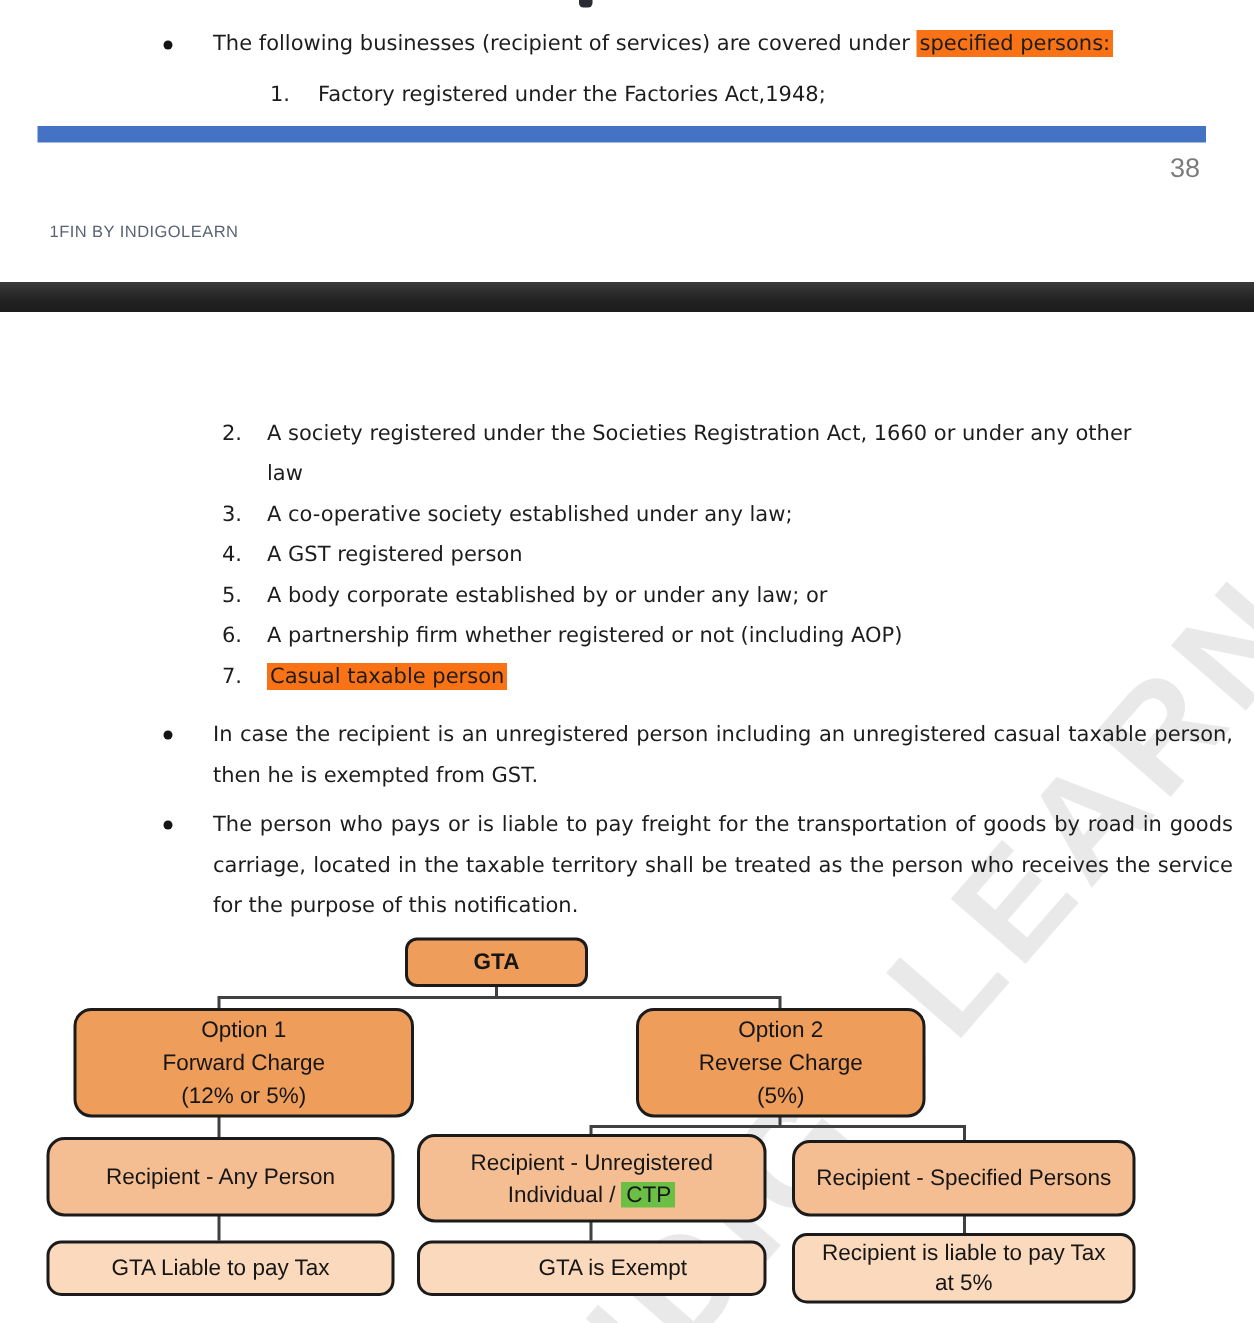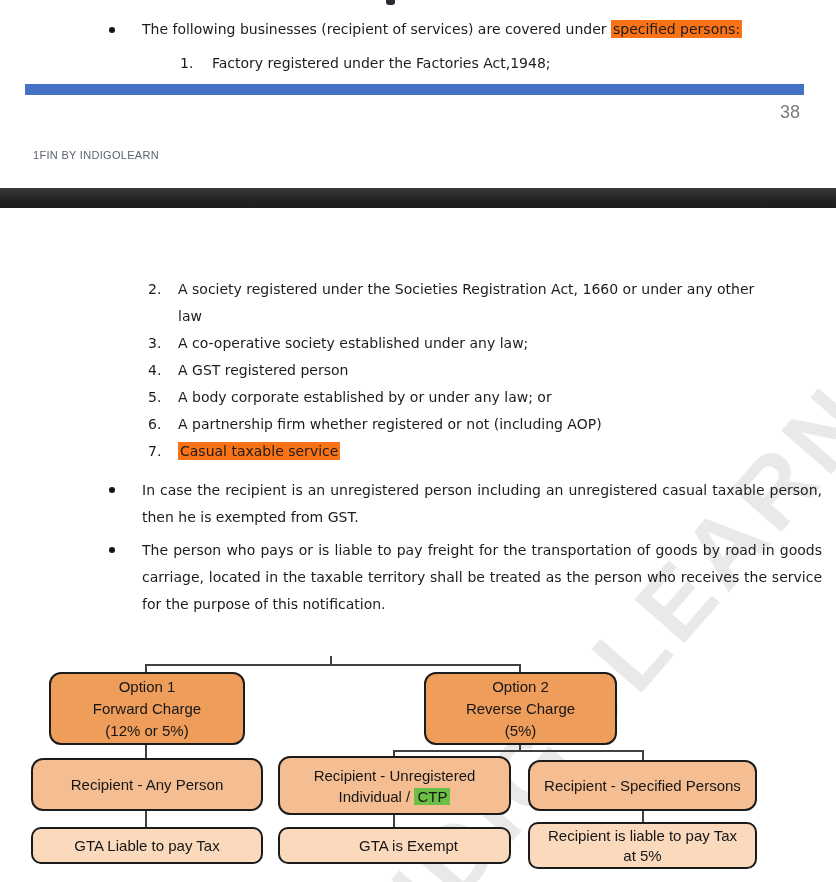--- a/index.html
+++ b/index.html
@@ -105,21 +105,21 @@
       <div class="p2-row">
         <span class="num">5.</span>
         <span class="txt">A body corporate established by or under any law; or</span>
       </div>
       <div class="p2-row">
         <span class="num">6.</span>
         <span class="txt">A partnership firm whether registered or not (including AOP)</span>
       </div>
       <div class="p2-row">
         <span class="num">7.</span>
-        <span class="txt"><span class="hl">Casual taxable service</span></span>
+        <span class="txt"><span class="hl">Casual taxable person</span></span>
       </div>
     </div>
 
     <span class="bullet-dot" style="left:109px; top:487px;"></span>
     <div class="jbullet" style="left:142px; top:477px;">In case the recipient is an unregistered person including an unregistered casual taxable person, then he is exempted from GST.</div>
 
     <span class="bullet-dot" style="left:109px; top:547px;"></span>
     <div class="jbullet" style="left:142px; top:537px;">The person who pays or is liable to pay freight for the transportation of goods by road in goods carriage, located in the taxable territory shall be treated as the person who receives the service for the purpose of this notification.</div>
 
     <div class="conn" style="left:330px; top:656px; width:2px; height:9px;"></div>
@@ -128,22 +128,23 @@
     <div class="conn" style="left:519px; top:666px; width:2px; height:7px;"></div>
     <div class="conn" style="left:145px; top:744px; width:2px; height:15px;"></div>
     <div class="conn" style="left:519px; top:744px; width:2px; height:8px;"></div>
     <div class="conn" style="left:393px; top:750px; width:251px; height:2px;"></div>
     <div class="conn" style="left:393px; top:752px; width:2px; height:7px;"></div>
     <div class="conn" style="left:642px; top:752px; width:2px; height:9px;"></div>
     <div class="conn" style="left:145px; top:810px; width:2px; height:17px;"></div>
     <div class="conn" style="left:393px; top:814px; width:2px; height:13px;"></div>
     <div class="conn" style="left:642px; top:810px; width:2px; height:13px;"></div>
 
+    <div class="fc-box fc-dark" style="left:270px; top:625px; width:122px; height:33px; border-radius:8px; font-weight:bold;">GTA</div>
 
-    <div class="fc-box fc-dark" style="left:49px; top:672px; width:196px; height:73px; border-radius:12px; line-height:22px;text-align:right;">
+    <div class="fc-box fc-dark" style="left:49px; top:672px; width:227px; height:73px; border-radius:12px; line-height:22px;text-align:right;">
       <span>Option 1</span>
       <span>Forward Charge</span>
       <span>(12% or 5%)</span>
     </div>
 
     <div class="fc-box fc-dark" style="left:424px; top:672px; width:193px; height:73px; border-radius:12px; line-height:22px;">
       <span>Option 2</span>
       <span>Reverse Charge</span>
       <span>(5%)</span>
     </div>

